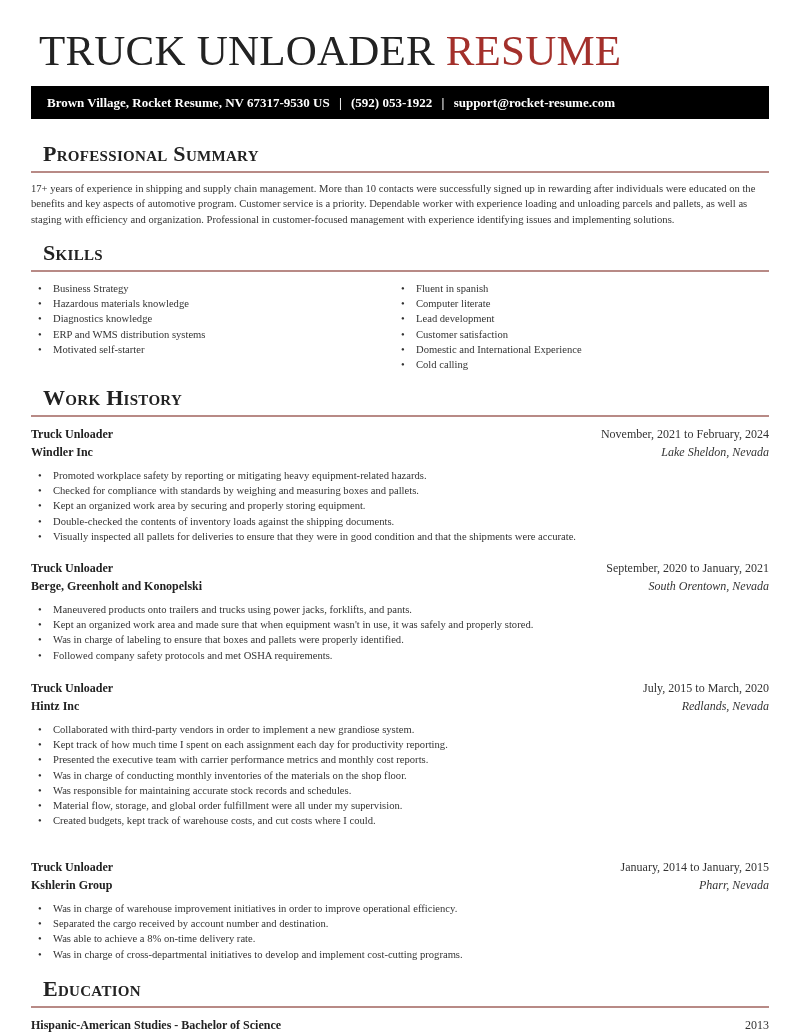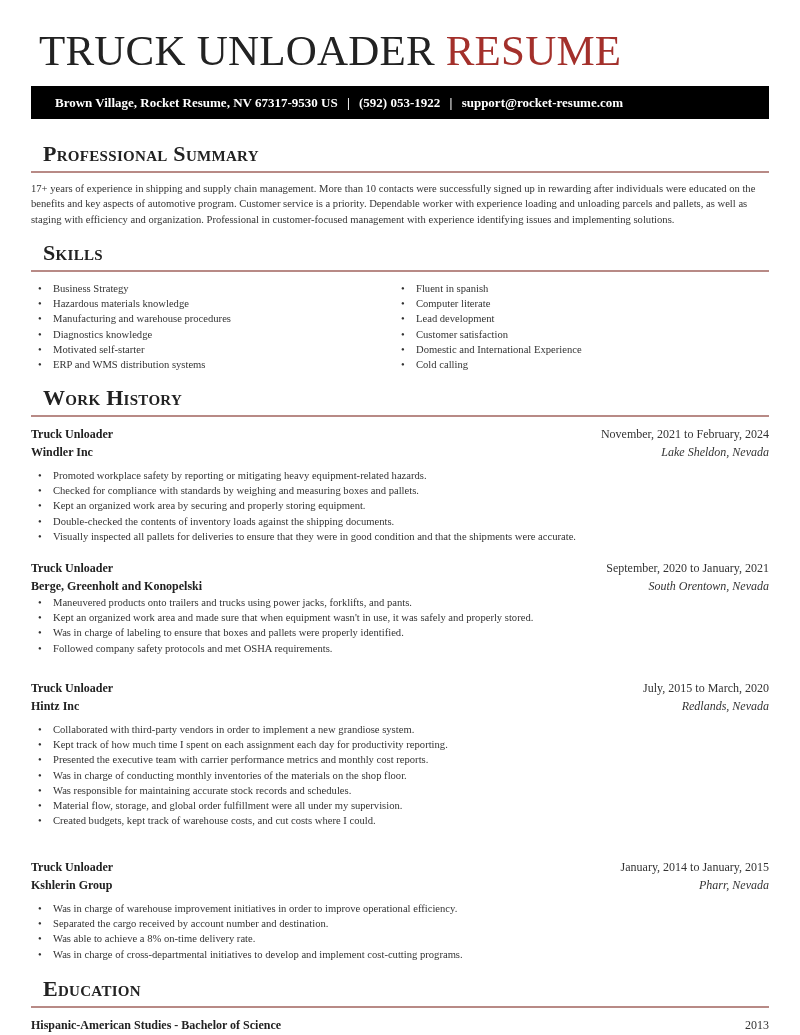--- a/index.html
+++ b/index.html
@@ -17,21 +17,21 @@
     position: absolute; top: 26px; left: 8px;
     font-size: 43px; font-weight: normal; line-height: 50px;
     color: #222222; white-space: nowrap; letter-spacing: 0.2px;
   }
   .title .accent { color: #a3302b; }
 
   .contact-bar {
     position: absolute; top: 86px; left: 0; width: 738px; height: 33px;
     background: #000000; color: #ffffff;
     font-size: 13px; font-weight: bold; line-height: 33px;
-    box-sizing: border-box; padding-left: 24px; white-space: nowrap;
+    box-sizing: border-box; padding-left: 16px; white-space: nowrap;
   }
   .contact-bar .sep { padding: 0 6px; }
 
   .section-heading {
     position: absolute; left: 12px; width: 738px;
     font-size: 22px; font-weight: bold; font-variant: small-caps;
     color: #222222; line-height: 26px; letter-spacing: 0.3px;
   }
   .rule {
     position: absolute; left: 0; width: 738px; height: 2px;
@@ -88,24 +88,23 @@
   <div class="section-heading" style="top:141px;">Professional Summary</div>
   <div class="rule" style="top:171px;"></div>
   <div class="summary">17+ years of experience in shipping and supply chain management. More than 10 contacts were successfully signed up in rewarding after individuals were educated on the benefits and key aspects of automotive program. Customer service is a priority. Dependable worker with experience loading and unloading parcels and pallets, as well as staging with efficiency and organization. Professional in customer-focused management with experience identifying issues and implementing solutions.</div>
 
   <div class="section-heading" style="top:240px;">Skills</div>
   <div class="rule" style="top:270px;"></div>
   <div class="skills-col" style="left:0; width:360px;">
     <ul class="bullets">
       <li>Business Strategy</li>
       <li>Hazardous materials knowledge</li>
-      <li>Manufacturing and warehouse procedures</li>
       <li>Diagnostics knowledge</li>
+      <li>ERP and WMS distribution systems</li>
       <li>Motivated self-starter</li>
-      <li>ERP and WMS distribution systems</li>
     </ul>
   </div>
   <div class="skills-col" style="left:363px; width:370px;">
     <ul class="bullets">
       <li>Fluent in spanish</li>
       <li>Computer literate</li>
       <li>Lead development</li>
       <li>Customer satisfaction</li>
       <li>Domestic and International Experience</li>
       <li>Cold calling</li>
@@ -135,21 +134,21 @@
 
   <div class="job" style="top:559px;">
     <div class="job-row">
       <span class="job-title">Truck Unloader</span>
       <span class="job-dates">September, 2020 to January, 2021</span>
     </div>
     <div class="job-row">
       <span class="job-company">Berge, Greenholt and Konopelski</span>
       <span class="job-location">South Orentown, Nevada</span>
     </div>
-    <ul class="bullets" style="margin-top:0;">
+    <ul class="bullets" style="margin-top:7px;">
       <li>Maneuvered products onto trailers and trucks using power jacks, forklifts, and pants.</li>
       <li>Kept an organized work area and made sure that when equipment wasn't in use, it was safely and properly stored.</li>
       <li>Was in charge of labeling to ensure that boxes and pallets were properly identified.</li>
       <li>Followed company safety protocols and met OSHA requirements.</li>
     </ul>
   </div>
 
   <div class="job" style="top:679px;">
     <div class="job-row">
       <span class="job-title">Truck Unloader</span>

